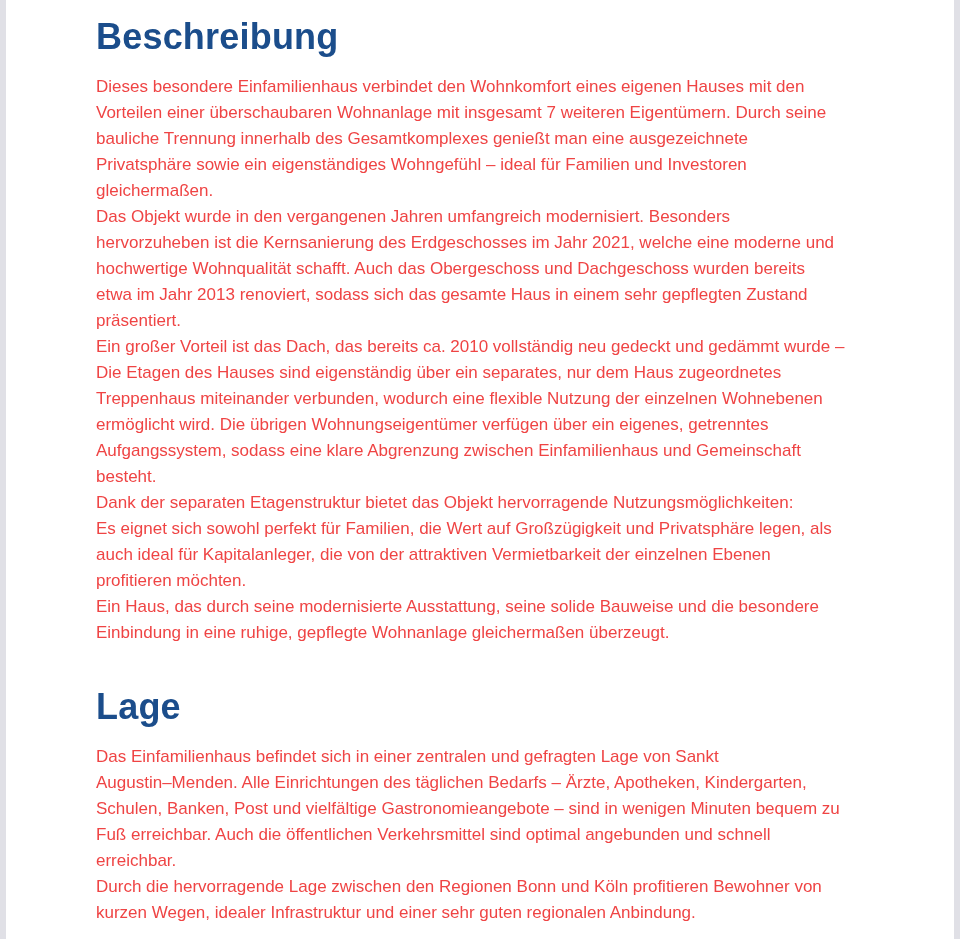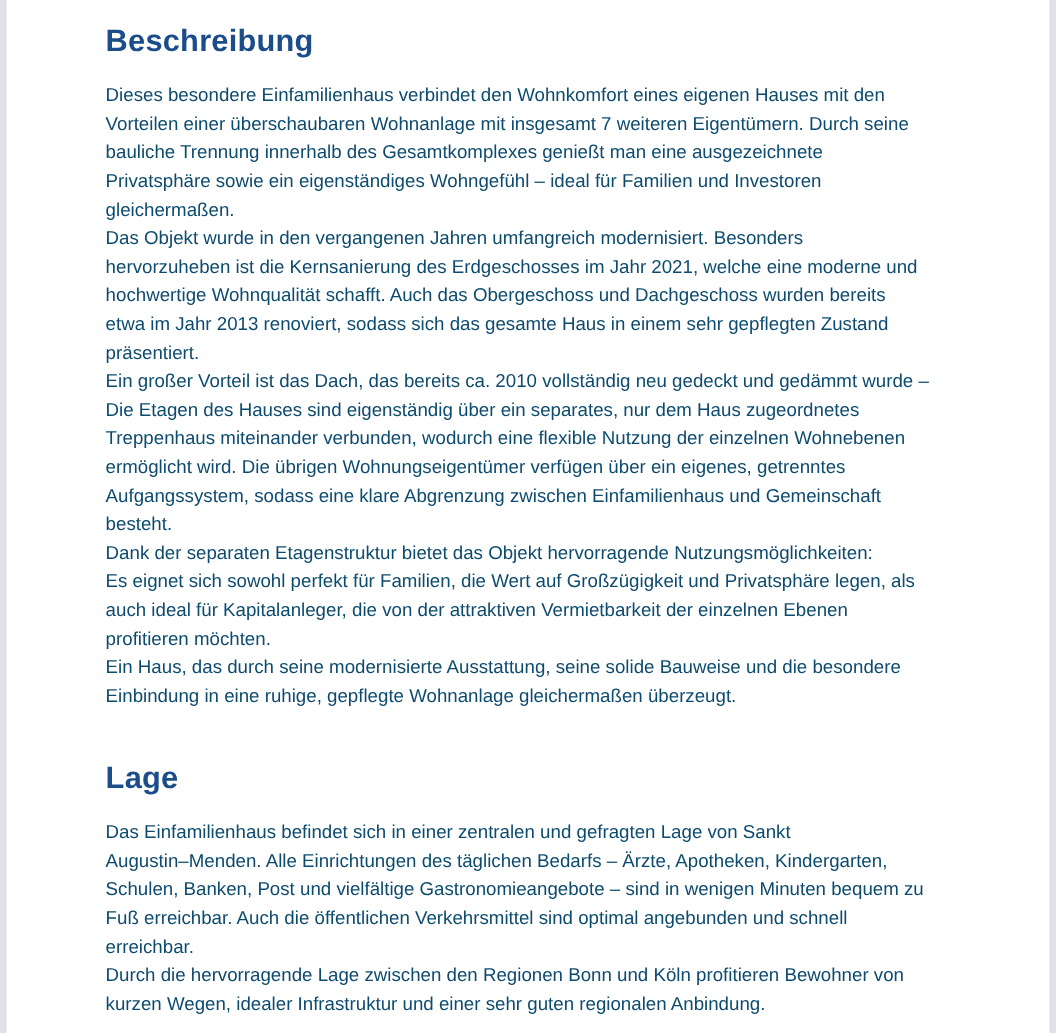--- a/index.html
+++ b/index.html
@@ -23,31 +23,31 @@
     background: #e0e0e6;
   }
   .edge-strip.left  { left: 0; }
   .edge-strip.right { right: 0; }
   .content {
     box-sizing: border-box;
     padding: 18px 70px 20px 96px;
     width: 960px;
   }
   .section-title {
-    font-size: 28px;
+    font-size: 36px;
     line-height: 37px;
     font-weight: 600;
     letter-spacing: 0.2px;
     color: #1b4d8b;
     margin: 0 0 19px 0;
   }
   .section-body {
     font-size: 17px;
     line-height: 26px;
-    color: #0c4a6e;
+    color: #ef4444;
     margin: 0;
     white-space: pre-line;
   }
   .section + .section {
     margin-top: 42px;
   }
 </style>
 </head>
 <body>
 

